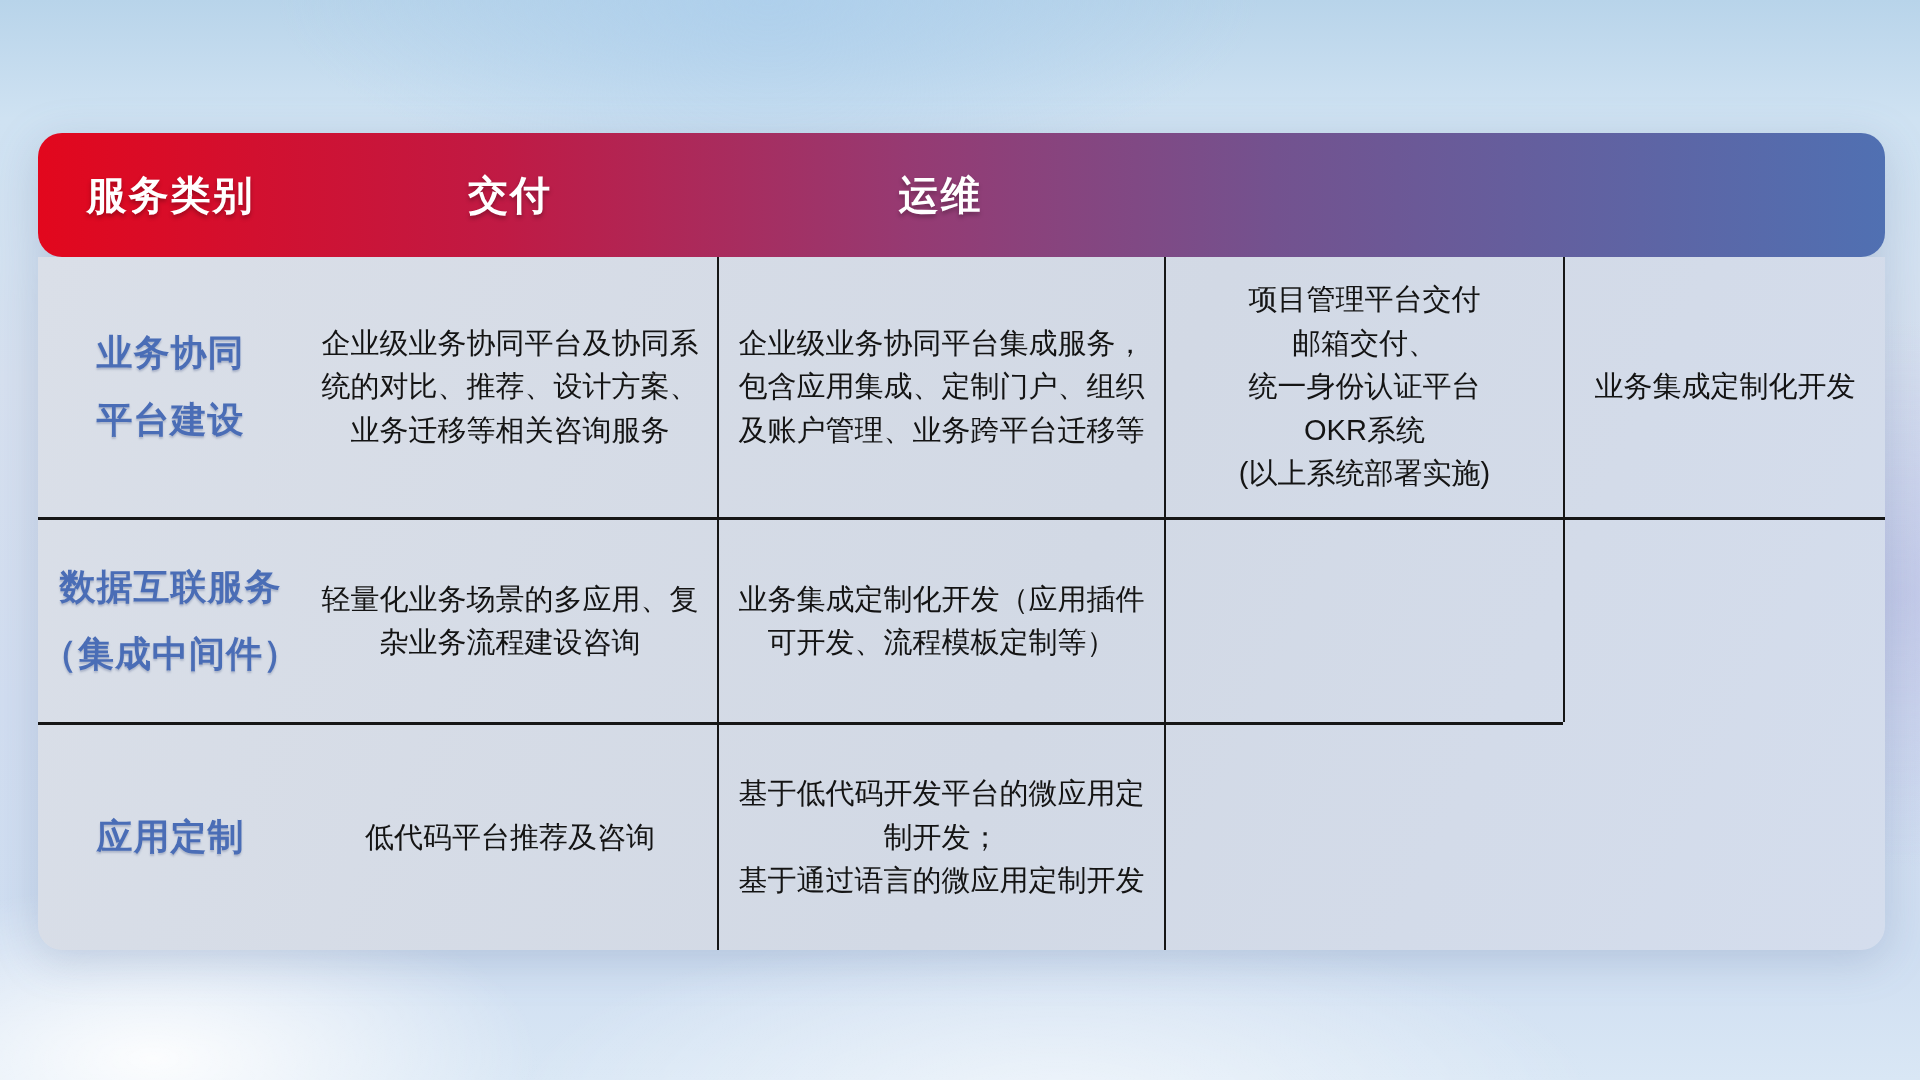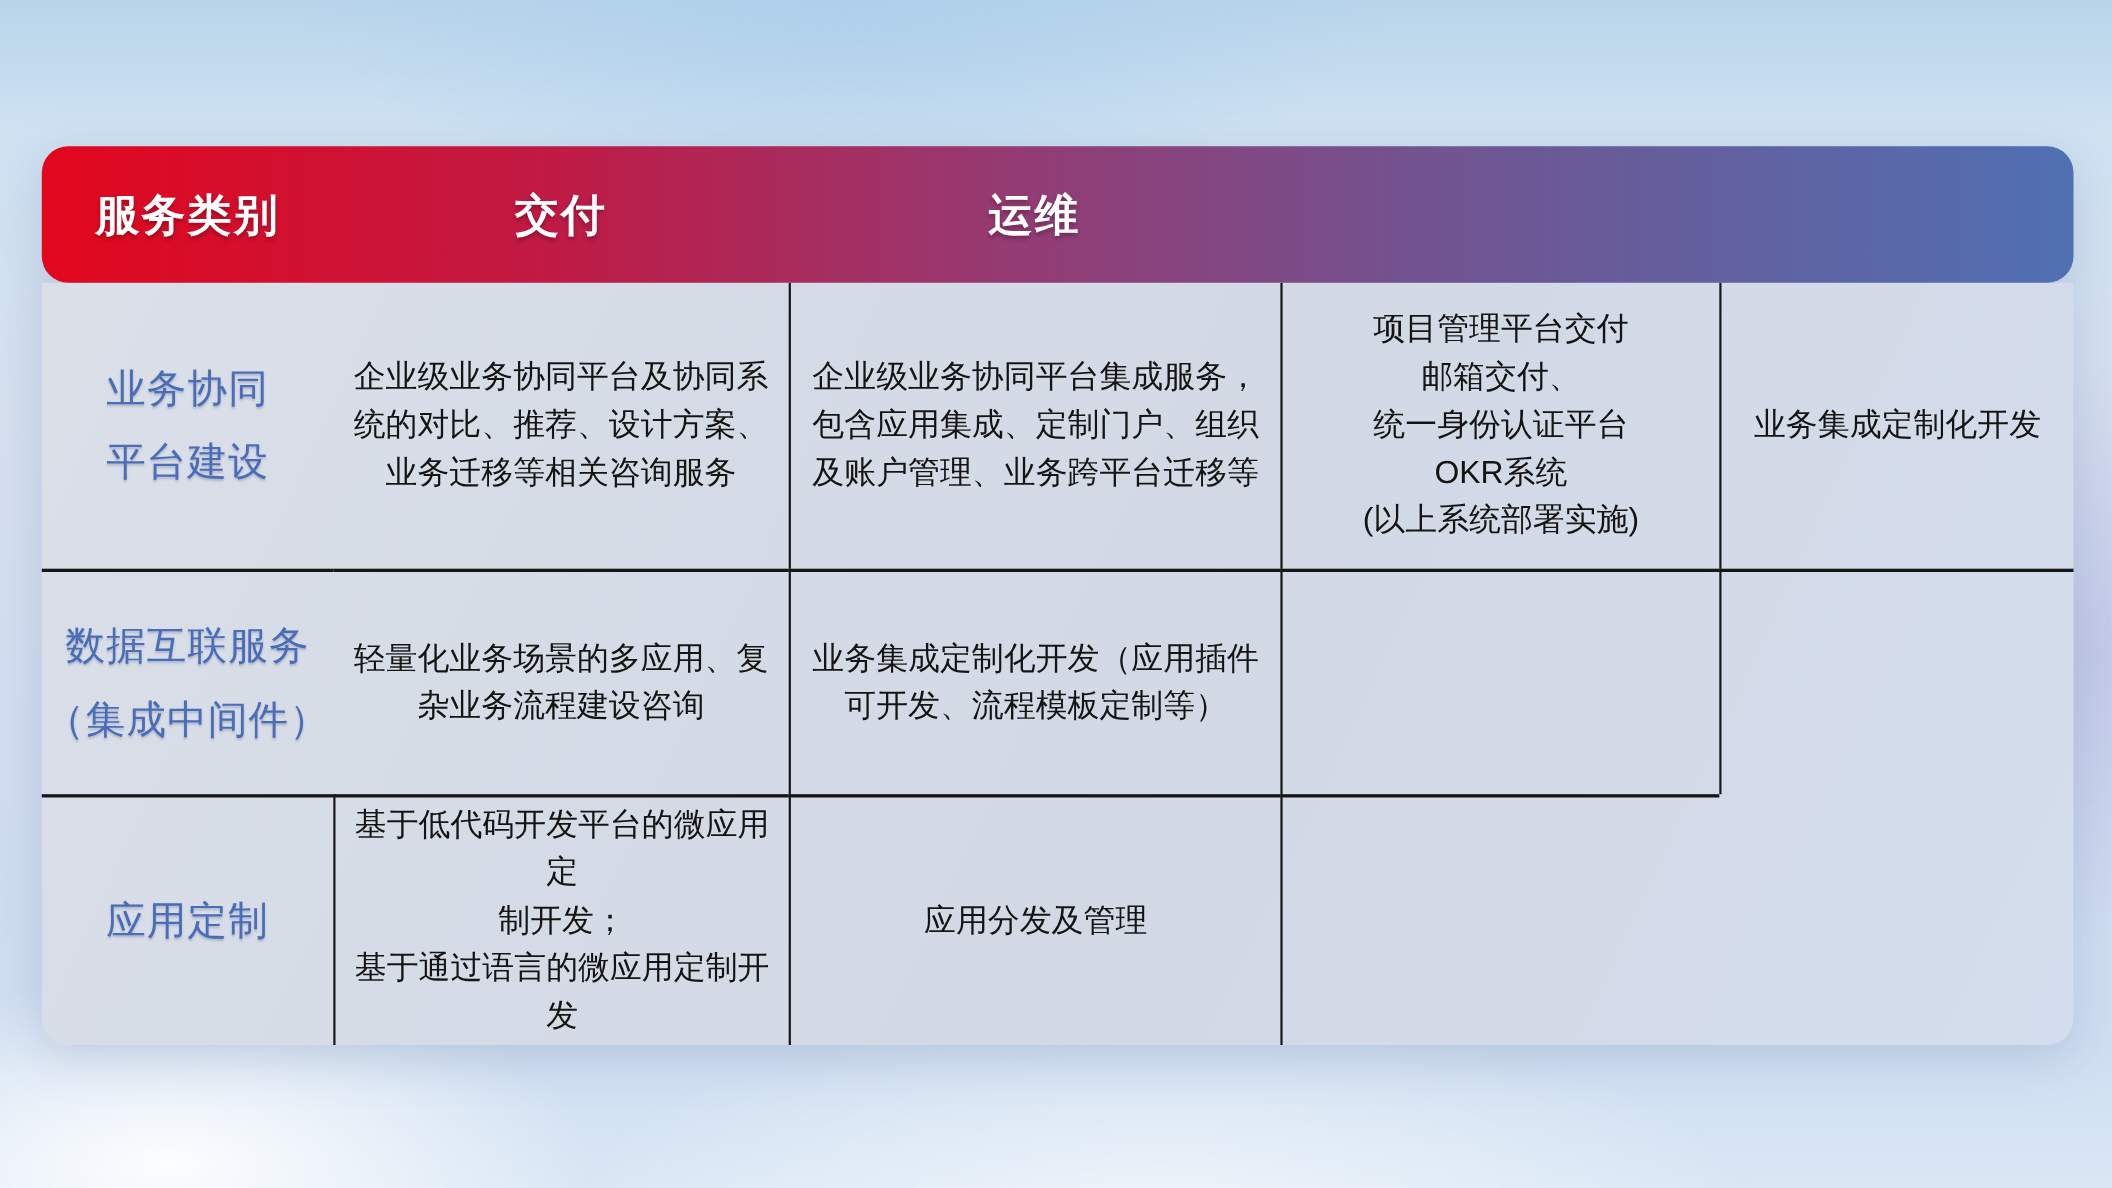--- a/index.html
+++ b/index.html
@@ -67,21 +67,21 @@
     line-height: 1.5;
   }
   
   .cell.vline { border-left: 2px solid #161616; }
   
   .row2, .row3 { border-top: 3px solid #161616; }
 
   .cell.category {
     color: var(--category-text);
     font-size: 36px;
-    font-weight: normal;
+    font-weight: bold;
     line-height: 1.85;
     letter-spacing: 1px;
     text-shadow: 0 2px 2px rgba(40,60,110,0.25);
     padding: 8px 2px;
   }
 </style>
 </head>
 <body>
 
 <div class="table-wrap">
@@ -112,20 +112,20 @@
     <div class="cell category row2">数据互联服务
 （集成中间件）</div>
     <div class="cell row2">轻量化业务场景的多应用、复
 杂业务流程建设咨询</div>
     <div class="cell vline row2">业务集成定制化开发（应用插件
 可开发、流程模板定制等）</div>
     <div class="cell vline row2"></div>
     <div class="cell vline row2"></div>
 
     <div class="cell category row3">应用定制</div>
+    <div class="cell row3">低代码平台推荐及咨询</div>
     <div class="cell vline row3">基于低代码开发平台的微应用定
 制开发；
 基于通过语言的微应用定制开发</div>
-    <div class="cell vline row3">应用分发及管理</div>
     <div class="cell vline row3"></div>
   </div>
 
 </div>
 
 </body></html>

